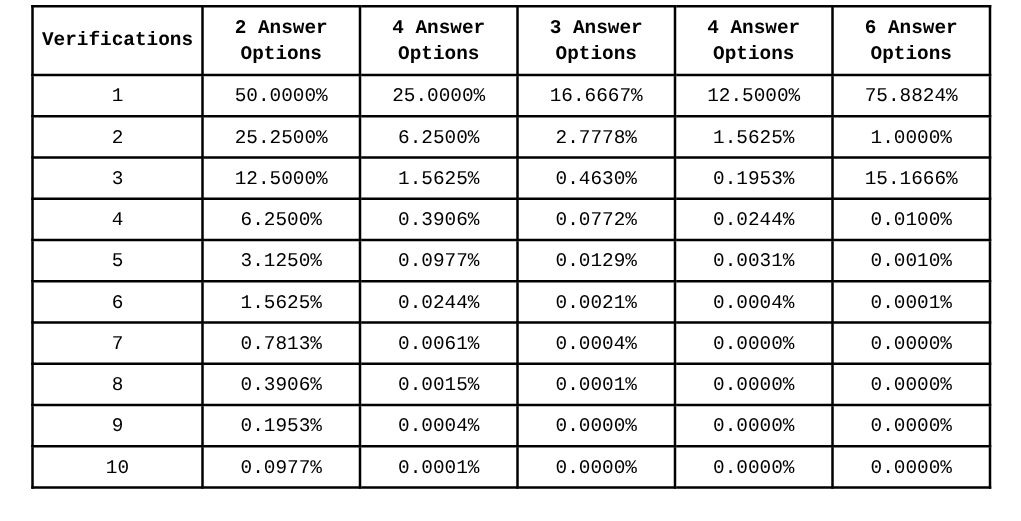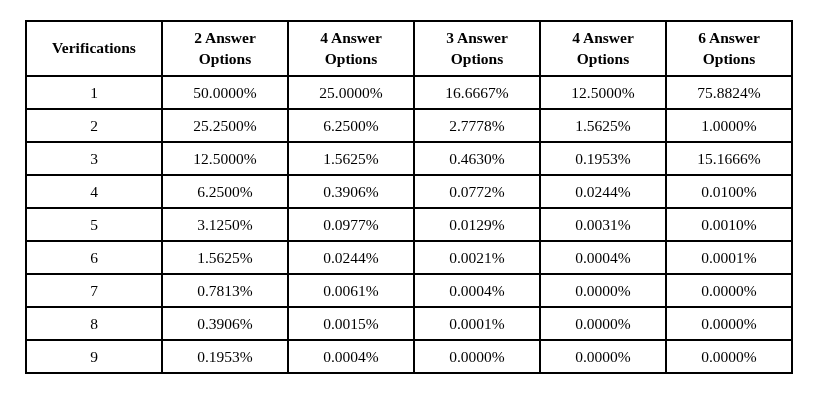--- a/index.html
+++ b/index.html
@@ -6,24 +6,25 @@
   html, body {
     width: 817px; height: 417px;
     background: #ffffff;
     font-family: "Liberation Serif", serif;
     color: #000000;
     position: relative;
     overflow: hidden;
   }
   table.prob-table {
     position: absolute;
-    left: 25px; top: 20px;
+    left: 25px; top: 4px;
     width: 766px;
     border-collapse: collapse;
     table-layout: fixed;
+    font-family: Liberation Mono, monospace;
   }
   .prob-table th, .prob-table td {
     border: 2px solid #000000;
     text-align: center;
     vertical-align: middle;
     background: #ffffff;
     overflow: hidden;
   }
   .prob-table th {
     font-weight: bold;
@@ -131,14 +132,22 @@
       <td>0.0000%</td>
     </tr>
     <tr>
       <td>9</td>
       <td>0.1953%</td>
       <td>0.0004%</td>
       <td>0.0000%</td>
       <td>0.0000%</td>
       <td>0.0000%</td>
     </tr>
+    <tr>
+      <td>10</td>
+      <td>0.0977%</td>
+      <td>0.0001%</td>
+      <td>0.0000%</td>
+      <td>0.0000%</td>
+      <td>0.0000%</td>
+    </tr>
   </tbody>
 </table>
 
 </body></html>

